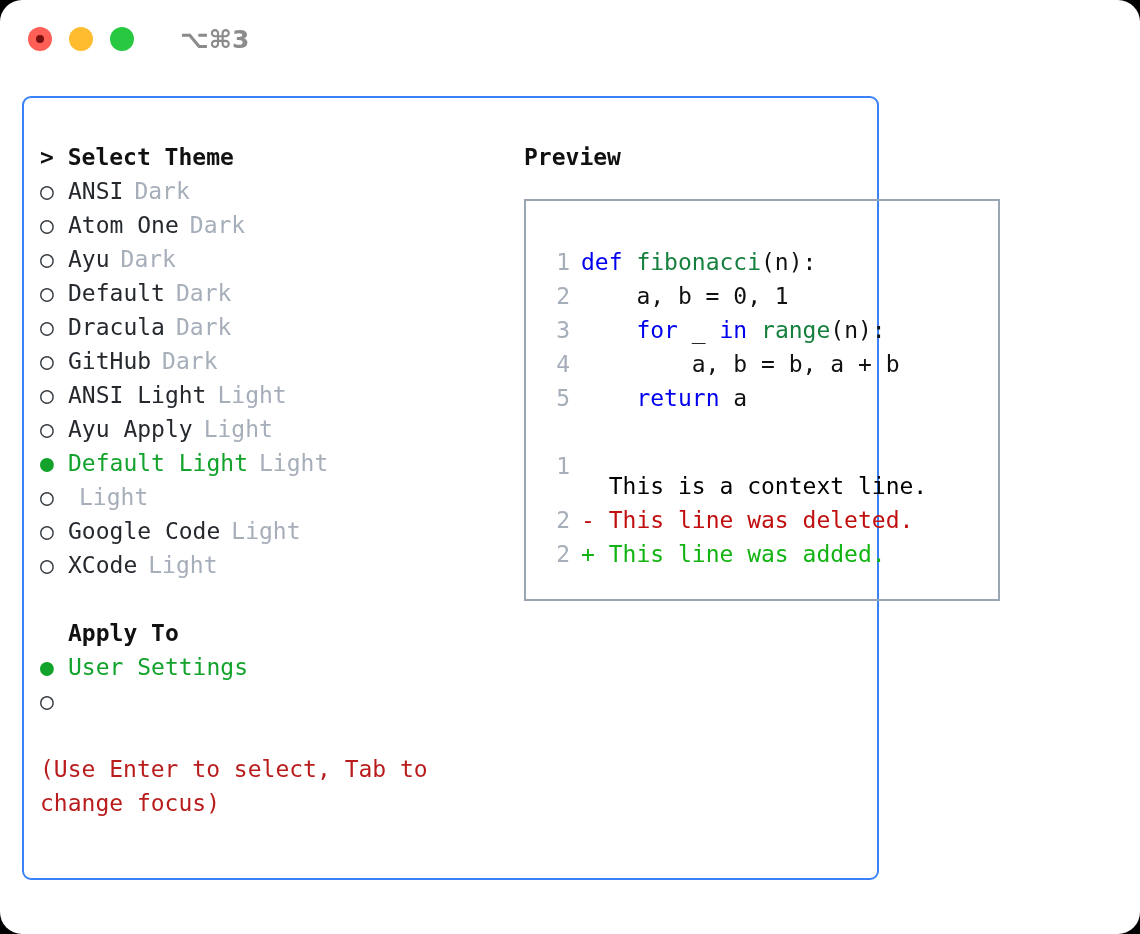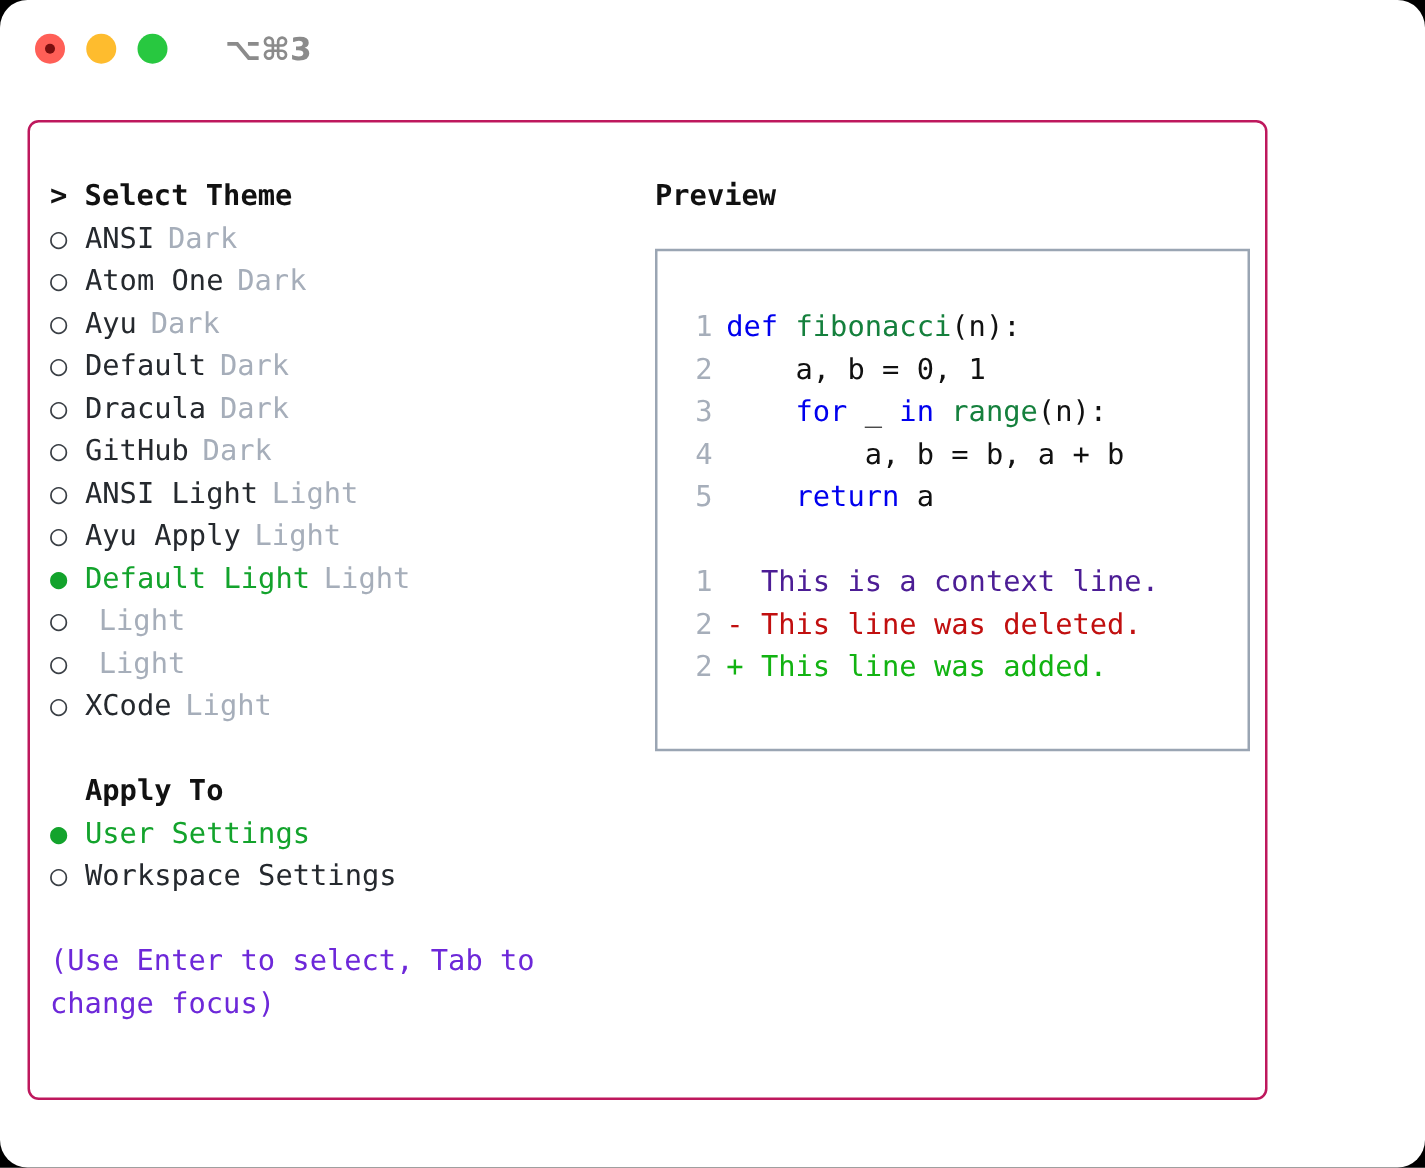--- a/index.html
+++ b/index.html
@@ -63,23 +63,23 @@
     font-weight: bold;
     letter-spacing: 0px;
     font-family: "DejaVu Sans", sans-serif;
   }
 
   
   .dialog {
     position: absolute;
     left: 22px;
     top: 96px;
-    width: 992px;
+    width: 857px;
     height: 784px;
-    border: 2px solid #be185d;
+    border: 2px solid #3b82f6;
     border-radius: 9px;
     box-sizing: border-box;
   }
 
   .cols {
     display: flex;
     padding: 42px 0 0 16px;
   }
   .left-col  { width: 462px; flex: none; }
   .right-col { flex: 1; padding-left: 22px; }
@@ -118,21 +118,21 @@
 
   .indent-label {
     padding-left: 28px;
     color: #111111;
     font-weight: bold;
   }
 
   .blank-line { height: 34px; }
 
   .hint {
-    color: #6d28d9;
+    color: #b91c1c;
     font-family: "DejaVu Sans Mono", monospace;
     font-size: 23px;
     line-height: 34px;
     width: 430px;
     white-space: normal;
   }
 
   
   .preview-title {
     font-weight: bold;
@@ -159,21 +159,21 @@
   .lineno {
     width: 30px;
     flex: none;
     text-align: right;
     color: #a6aeba;
     margin-right: 11px;
   }
   .tok-kw   { color: #0000ee; }
   .tok-fn   { color: #15803d; }
   .tok-pl   { color: #111111; }
-  .tok-ctx  { color: #4c1d95; }
+  .tok-ctx  { color: #000000; margin-top: 20px; }
   .tok-del  { color: #c10f0f; }
   .tok-add  { color: #12b312; }
   .code-gap { height: 34px; }
 </style>
 </head>
 <body>
 
 <div class="window">
 
   <div class="titlebar">
@@ -198,31 +198,31 @@
             <div class="opt"><span class="bullet">○</span><span class="opt-name">ANSI</span><span class="opt-variant">Dark</span></div>
             <div class="opt"><span class="bullet">○</span><span class="opt-name">Atom One</span><span class="opt-variant">Dark</span></div>
             <div class="opt"><span class="bullet">○</span><span class="opt-name">Ayu</span><span class="opt-variant">Dark</span></div>
             <div class="opt"><span class="bullet">○</span><span class="opt-name">Default</span><span class="opt-variant">Dark</span></div>
             <div class="opt"><span class="bullet">○</span><span class="opt-name">Dracula</span><span class="opt-variant">Dark</span></div>
             <div class="opt"><span class="bullet">○</span><span class="opt-name">GitHub</span><span class="opt-variant">Dark</span></div>
             <div class="opt"><span class="bullet">○</span><span class="opt-name">ANSI Light</span><span class="opt-variant">Light</span></div>
             <div class="opt"><span class="bullet">○</span><span class="opt-name">Ayu Apply</span><span class="opt-variant">Light</span></div>
             <div class="opt selected"><span class="bullet">●</span><span class="opt-name">Default Light</span><span class="opt-variant">Light</span></div>
             <div class="opt"><span class="bullet">○</span><span class="opt-variant">Light</span></div>
-            <div class="opt"><span class="bullet">○</span><span class="opt-variant">Light</span></div>
+            <div class="opt"><span class="bullet">○</span><span class="opt-name">Google Code</span><span class="opt-variant">Light</span></div>
             <div class="opt"><span class="bullet">○</span><span class="opt-name">XCode</span><span class="opt-variant">Light</span></div>
           </div>
 
         <div class="blank-line"></div>
 
         <div class="section-title indent-label">Apply To</div>
 
         <div id="apply-list">
             <div class="opt selected"><span class="bullet">●</span><span class="opt-name">User Settings</span></div>
-            <div class="opt"><span class="bullet">○</span><span class="opt-name">Workspace Settings</span></div>
+            <div class="opt"><span class="bullet">○</span></div>
           </div>
 
         <div class="blank-line"></div>
 
         <div class="hint">(Use Enter to select, Tab to change focus)</div>
       </div>
 
       <div class="right-col">
         <div class="preview-title">Preview</div>
 

